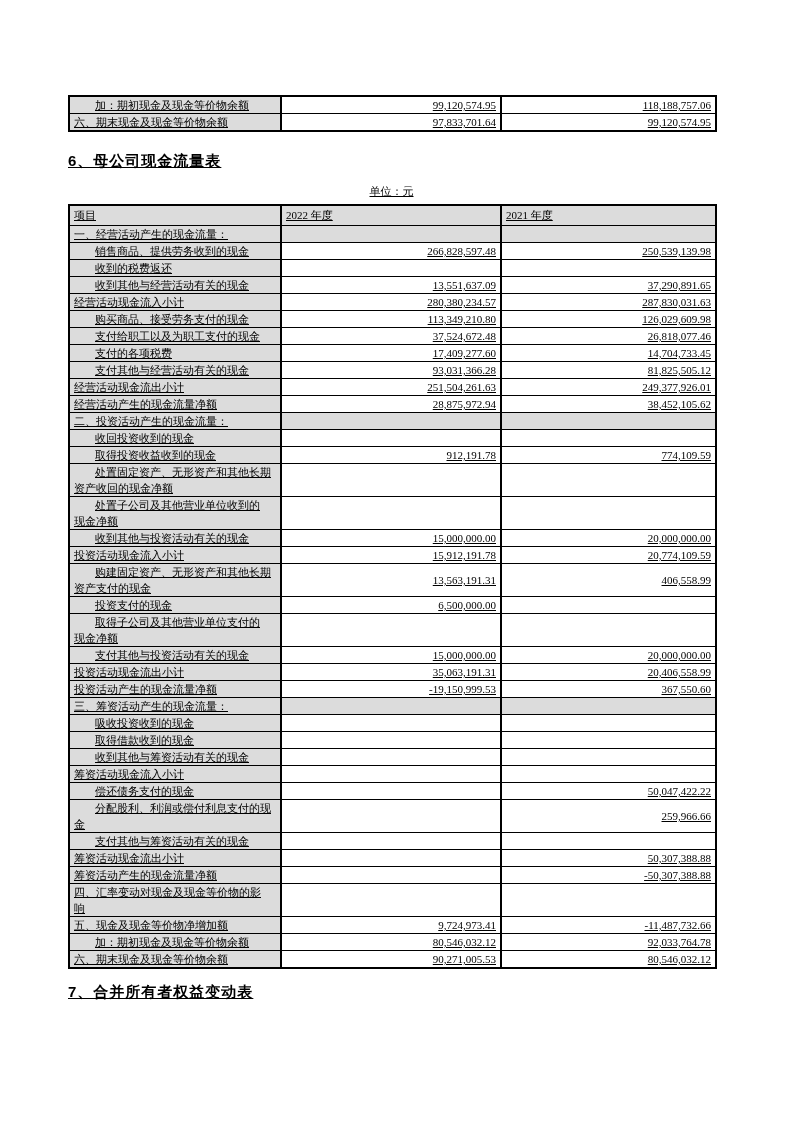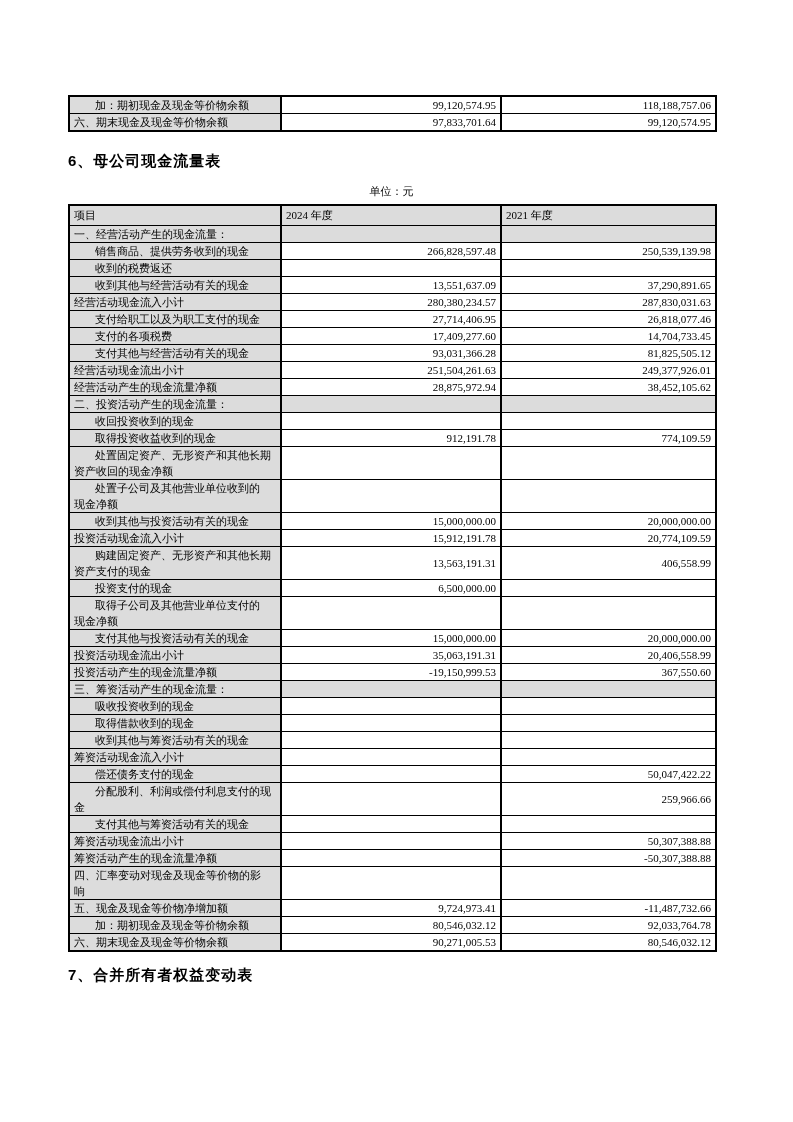--- a/index.html
+++ b/index.html
@@ -4,21 +4,21 @@
 <style>
   * { box-sizing: border-box; margin: 0; padding: 0; }
   html, body { background: #ffffff; }
   body {
     width: 793px; height: 1122px;
     position: relative; overflow: hidden;
     font-family: "Liberation Serif", "DejaVu Serif", serif;
     color: #000;
   }
   .content {
-    position: absolute; left: 68px; top: 95px; width: 647px;
+    position: absolute; left: 68px; top: 95px; width: 647px; text-decoration: underline;
   }
   table.fin {
     border-collapse: collapse;
     table-layout: fixed;
     width: 647px;
     border: 2px solid var(--border, #000);
     font-size: 11px;
   }
   table.fin col.c1 { width: 212px; }
   table.fin col.c2 { width: 220px; }
@@ -96,21 +96,21 @@
 
   <table class="fin">
     <colgroup>
         <col class="c1">
         <col class="c2">
         <col class="c3">
       </colgroup>
     <thead>
       <tr>
         <th>项目</th>
-        <th>2024 年度</th>
+        <th>2022 年度</th>
         <th>2021 年度</th>
       </tr>
     </thead>
     <tbody id="cashflow-body">
         <tr class="sec">
           <td class="lbl">一、经营活动产生的现金流量：</td>
           <td class="val"></td>
           <td class="val"></td>
         </tr>
         <tr>
@@ -127,22 +127,27 @@
           <td class="lbl ind">收到其他与经营活动有关的现金</td>
           <td class="val">13,551,637.09</td>
           <td class="val">37,290,891.65</td>
         </tr>
         <tr>
           <td class="lbl">经营活动现金流入小计</td>
           <td class="val">280,380,234.57</td>
           <td class="val">287,830,031.63</td>
         </tr>
         <tr>
+          <td class="lbl ind">购买商品、接受劳务支付的现金</td>
+          <td class="val">113,349,210.80</td>
+          <td class="val">126,029,609.98</td>
+        </tr>
+        <tr>
           <td class="lbl ind">支付给职工以及为职工支付的现金</td>
-          <td class="val">27,714,406.95</td>
+          <td class="val">37,524,672.48</td>
           <td class="val">26,818,077.46</td>
         </tr>
         <tr>
           <td class="lbl ind">支付的各项税费</td>
           <td class="val">17,409,277.60</td>
           <td class="val">14,704,733.45</td>
         </tr>
         <tr>
           <td class="lbl ind">支付其他与经营活动有关的现金</td>
           <td class="val">93,031,366.28</td>

